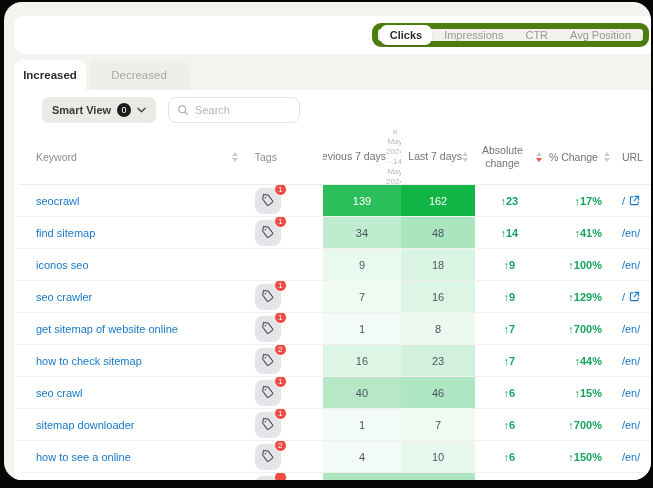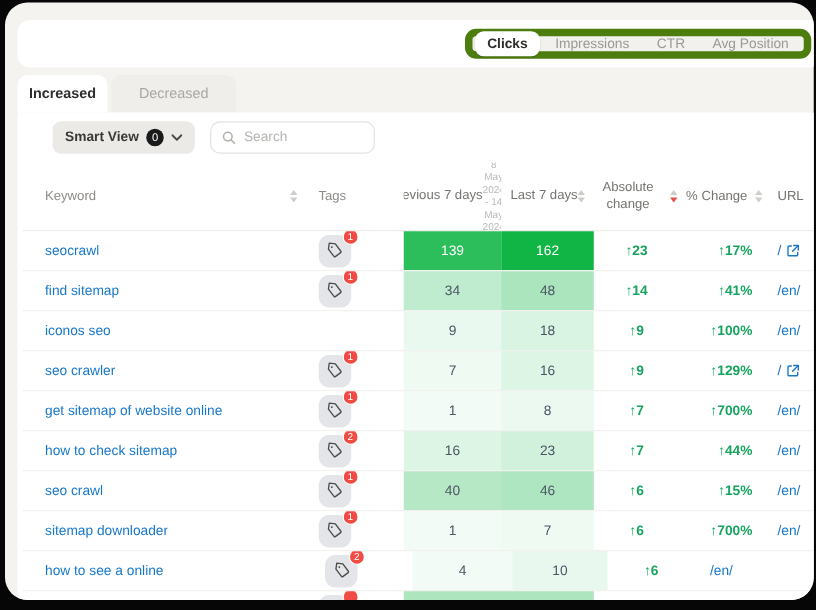--- a/index.html
+++ b/index.html
@@ -400,20 +400,23 @@
                   <circle cx="7.5" cy="7.5" r="1.4" fill="#4d4c4a"></circle>
                 </svg>
                 <span class="tag-badge">2</span>
               </button>
             </div>
             <div class="cell c-prev num" style="background:rgba(16,181,70,0.050);color:#4b5563;">4</div>
             <div class="cell c-last num" style="background:rgba(16,181,70,0.094);color:#4b5563;">10</div>
             <div class="cell c-abs">
               <span class="chg">↑6</span>
             </div>
+            <div class="cell c-pct">
+              <span class="chg">↑150%</span>
+            </div>
             <div class="cell c-url">
               <a class="url-link">/en/</a>
             </div>
           </div>
           <div class="trow">
             <div class="cell c-keyword">
               <a class="kw-link"></a>
             </div>
             <div class="cell c-sortcol"></div>
             <div class="cell c-tags">

